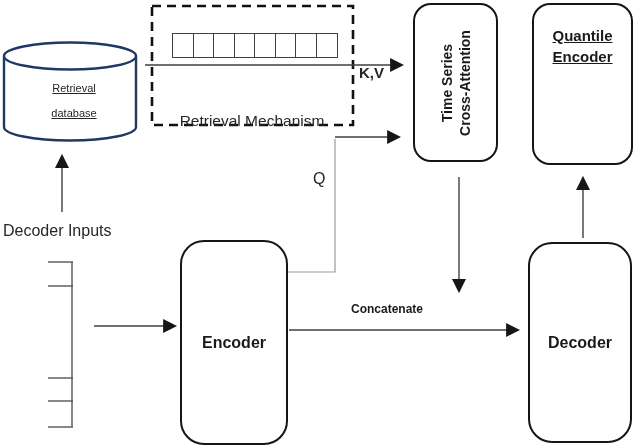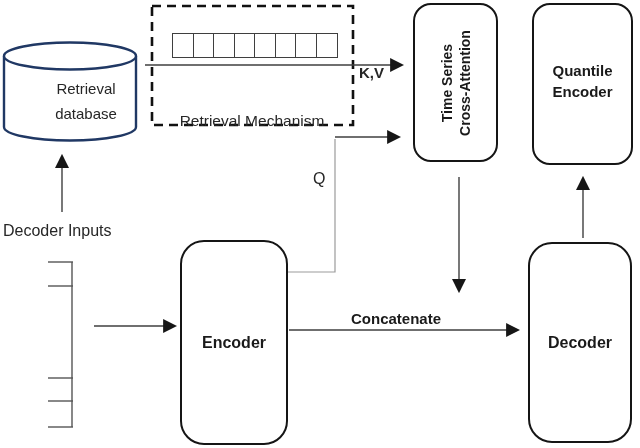--- a/index.html
+++ b/index.html
@@ -18,29 +18,29 @@
   }
   .encoder-box{left:180px;top:240px;width:108px;height:205px;border-radius:24px;font-size:16px;}
   .decoder-box{left:528px;top:242px;width:104px;height:201px;border-radius:24px;font-size:16px;}
   .tsca-box{left:413px;top:3px;width:85px;height:159px;border-radius:18px;}
   .tsca-text{
     position:absolute;left:50%;top:50%;transform:translate(-50%,-50%) rotate(-90deg);
     font-size:14px;font-weight:bold;text-align:center;line-height:18px;white-space:nowrap;color:#1a1a1a;
   }
   .quantile-box{left:532px;top:3px;width:101px;height:162px;border-radius:18px;
     align-items:flex-start;}
-  .quantile-inner{padding-top:55px;text-align:center;font-size:15px;line-height:21px;}
+  .quantile-inner{padding-top:20px;text-align:center;font-size:15px;line-height:21px;text-decoration:underline;}
 
   
-  .retrieval-db-label{left:24px;top:76px;width:124px;text-align:center;font-size:15px;line-height:25px;}
+  .retrieval-db-label{left:12px;top:76px;width:124px;text-align:center;font-size:11px;line-height:25px;text-decoration:underline;}
   .retrieval-mech-label{left:153px;top:69px;width:198px;text-align:center;font-size:15.5px;margin-top:43px;}
   .training-inputs-label{left:3px;top:222px;font-size:16px;}
   .kv-label{left:359px;top:64px;font-size:15px;font-weight:bold;}
   .q-label{left:313px;top:170px;font-size:16px;}
-  .concat-label{left:351px;top:302px;font-size:15px;font-weight:bold;color:#1a1a1a;margin-top:8px;}
+  .concat-label{left:351px;top:302px;font-size:12px;font-weight:bold;color:#1a1a1a;}
 
   
   .cells-row{position:absolute;left:172px;top:33px;display:flex;}
   .cell{
     width:22px;height:25px;background:#ffffff;border:1.5px solid #3f3f3f;
     box-sizing:border-box;margin-left:-1.5px;
   }
   .cell:first-child{margin-left:0;}
 </style>
 </head>

